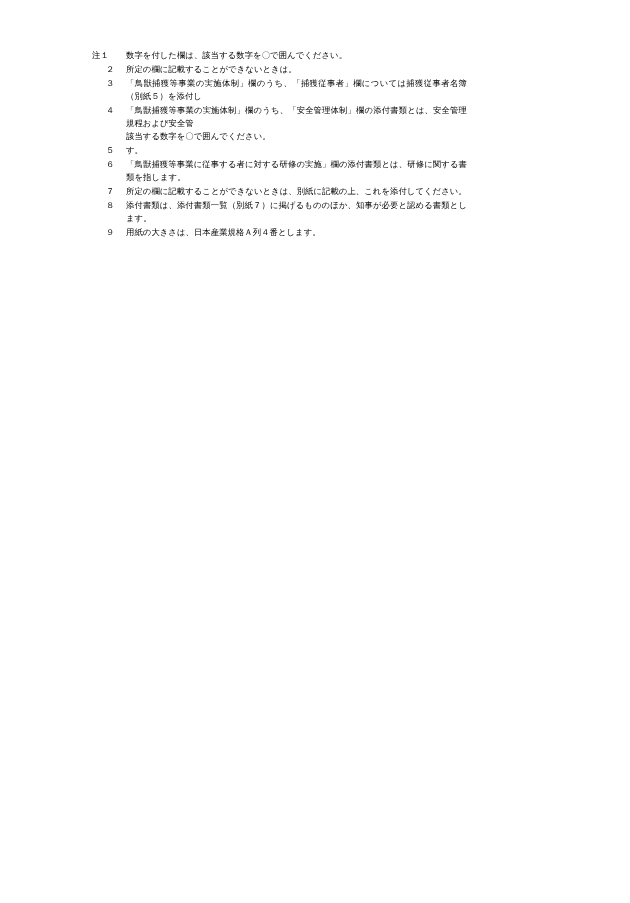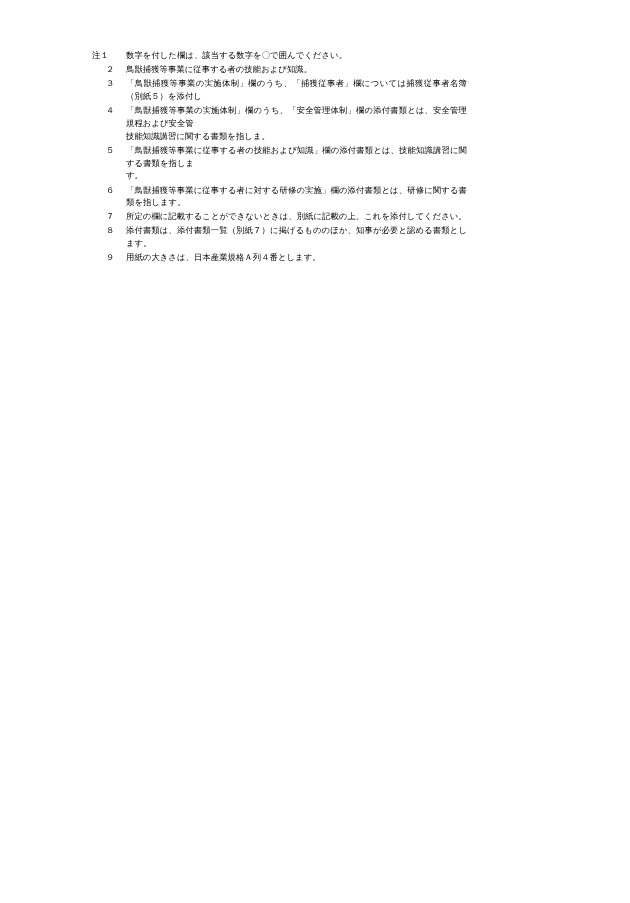--- a/index.html
+++ b/index.html
@@ -64,43 +64,42 @@
     <div class="note-row">
       <div class="note-marker with-label">注１</div>
       <div class="note-body">
         <span class="line">数字を付した欄は、該当する数字を〇で囲んでください。</span>
       </div>
     </div>
 
     <div class="note-row">
       <div class="note-marker num-only">２</div>
       <div class="note-body">
-        <span class="line">鳥獣捕獲等事業に従事する者の技能および知識。</span>
+        <span class="line">所定の欄に記載することができないときは。</span>
       </div>
     </div>
 
     <div class="note-row">
       <div class="note-marker num-only">３</div>
       <div class="note-body">
         <span class="line">「鳥獣捕獲等事業の実施体制」欄のうち、「捕獲従事者」欄については捕獲従事者名簿（別紙５）を添付し</span>
       </div>
     </div>
 
     <div class="note-row">
       <div class="note-marker num-only">４</div>
       <div class="note-body">
         <span class="line">「鳥獣捕獲等事業の実施体制」欄のうち、「安全管理体制」欄の添付書類とは、安全管理規程および安全管</span>
-        <span class="line">技能知識講習に関する書類を指しま。</span>
+        <span class="line">該当する数字を〇で囲んでください。</span>
       </div>
     </div>
 
     <div class="note-row">
       <div class="note-marker num-only">５</div>
       <div class="note-body">
-        <span class="line">「鳥獣捕獲等事業に従事する者の技能および知識」欄の添付書類とは、技能知識講習に関する書類を指しま</span>
         <span class="line">す。</span>
       </div>
     </div>
 
     <div class="note-row">
       <div class="note-marker num-only">６</div>
       <div class="note-body">
         <span class="line">「鳥獣捕獲等事業に従事する者に対する研修の実施」欄の添付書類とは、研修に関する書類を指します。</span>
       </div>
     </div>

